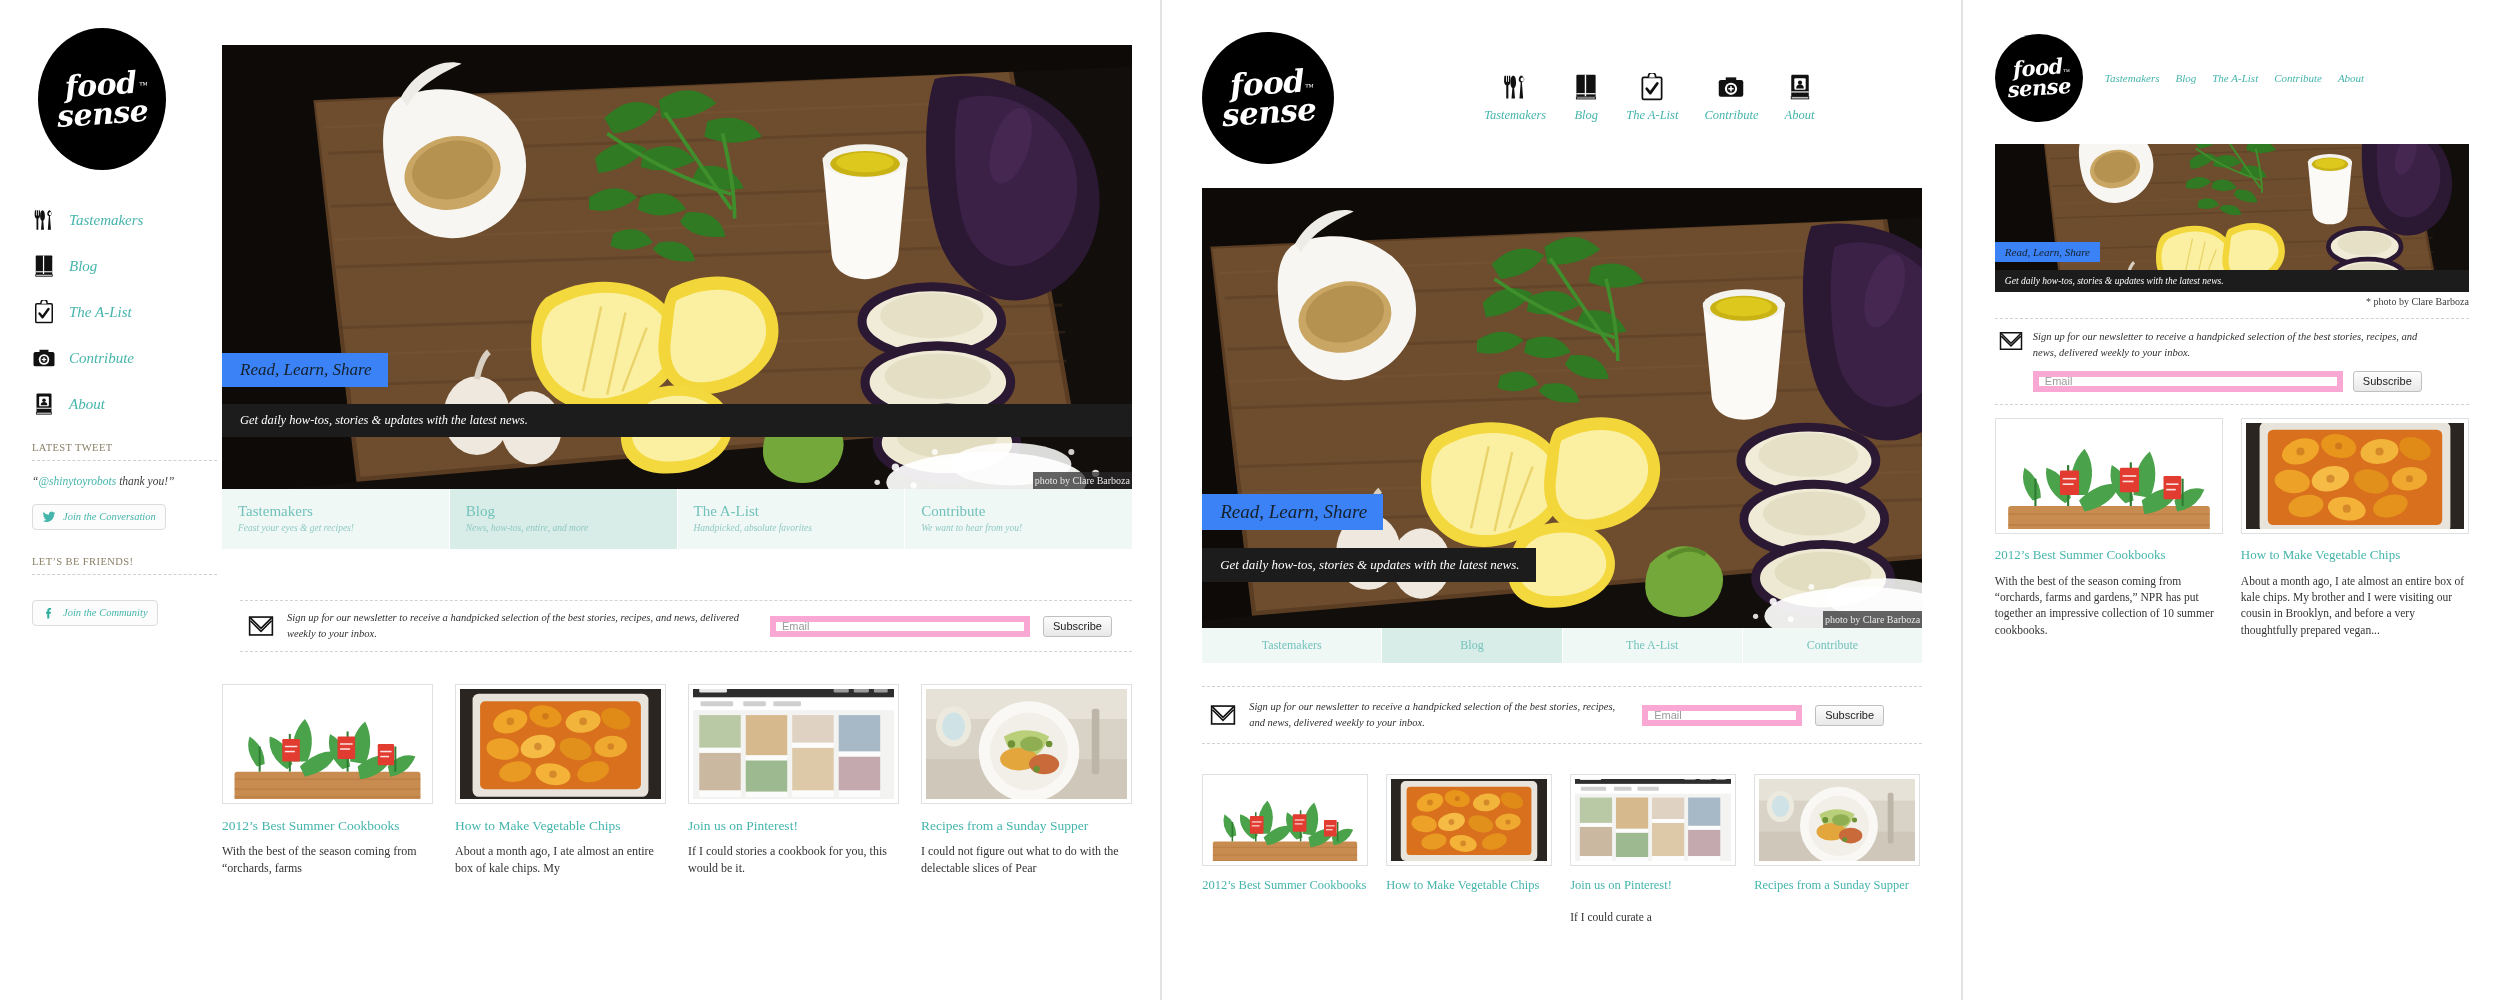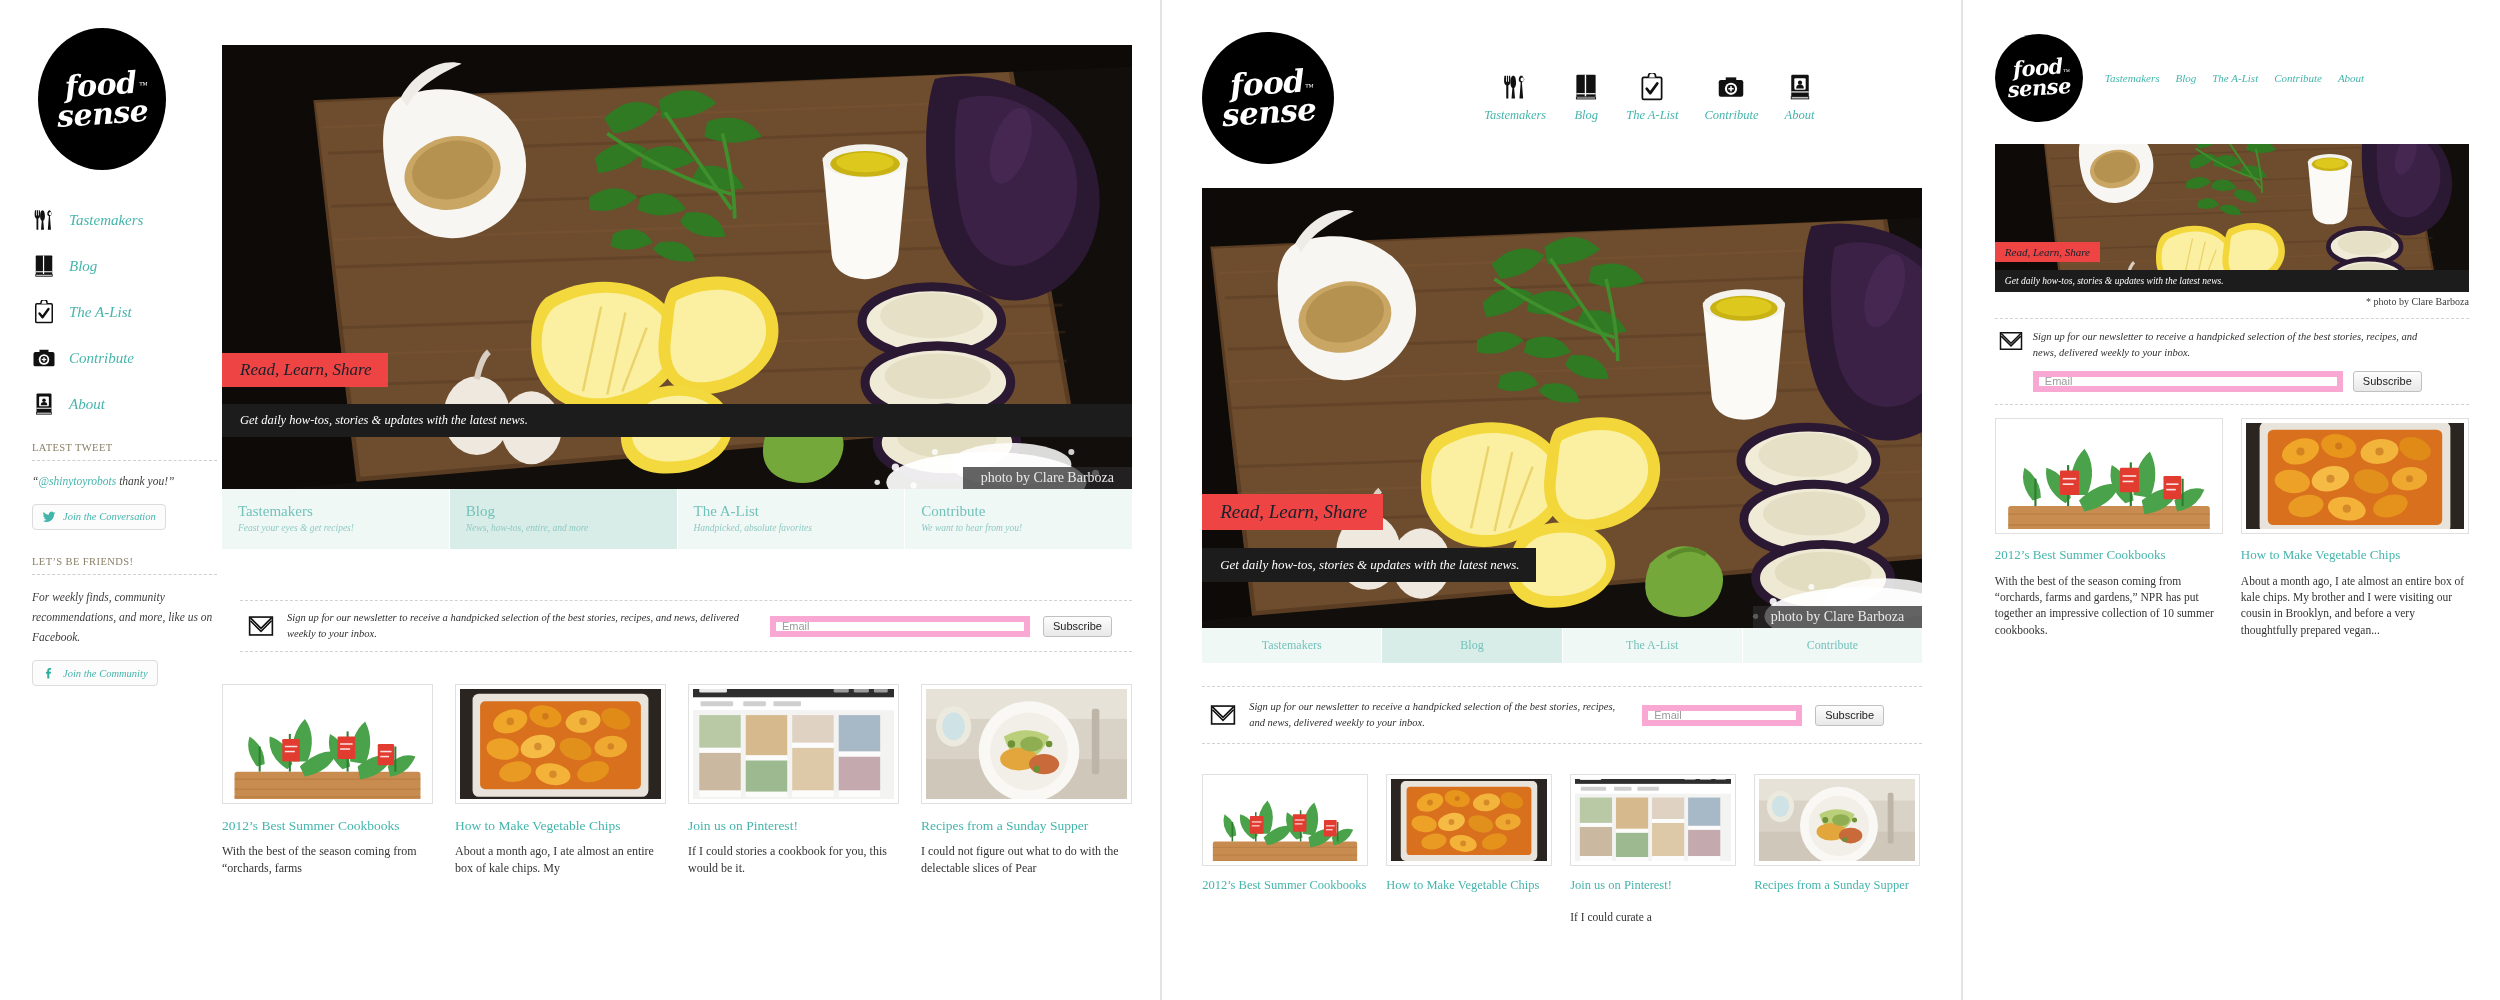--- a/index.html
+++ b/index.html
@@ -57,33 +57,33 @@
     border: 1px solid #dcdcdc; border-radius: 4px;
     padding: 5px 9px; background: #fcfcfc; margin-top: 13px;
     font-size: 10.5px; color: #45b5ac; font-style: italic; cursor: pointer;
   }
   .social-btn svg { flex: none; }
 
   
   .hero { position: relative; overflow: hidden; background: #2a2018; }
   .hero-img { position: absolute; inset: 0; }
   .hero-caption-title {
-    position: absolute; background: #ef4444; color: #15202b;
+    position: absolute; background: #3b82f6; color: #15202b;
     font-size: 17px; font-style: italic; padding: 7px 16px 7px 18px;
     font-family: "Liberation Serif", serif; white-space: nowrap;
   }
   .hero-caption-sub {
     position: absolute; background: #1c1c1c; color: #fff;
     font-size: 12.5px; font-style: italic; padding: 9px 16px 9px 18px;
     font-family: "Liberation Serif", serif; white-space: nowrap;
   }
   .photo-credit-inset {
     position: absolute; right: 0; bottom: 0;
     background: rgba(40,40,40,.72); color: #e9e9e9;
-    font-size: 14px; padding: 3px 18px; font-family: "Liberation Serif", serif;
+    font-size: 10px; padding: 3px 2px; font-family: "Liberation Serif", serif;
   }
 
   
   .tabbar { display: flex; }
   .tab {
     flex: 1; background: #f0f8f6; border-right: 1px solid #fff;
     padding: 14px 16px 16px 16px; cursor: pointer;
   }
   .tab:last-child { border-right: none; }
   .tab.active { background: #d9ede8; }
@@ -483,21 +483,20 @@
         <div class="social-btn">
           <svg width="14" height="14">
               <use href="#ico-twitter"></use>
             </svg>
           <span>Join the Conversation</span>
         </div>
       </div>
 
       <div style="margin-top:26px">
         <div class="sec-head">LET’S BE FRIENDS!</div>
-        <div class="friends-body">For weekly finds, community recommendations, and more, like us on Facebook.</div>
         <div class="social-btn">
           <svg width="14" height="14">
               <use href="#ico-facebook"></use>
             </svg>
           <span>Join the Community</span>
         </div>
       </div>
     </div>
 
     <div class="hero" style="position:absolute; left:222px; top:45px; width:910px; height:444px;">

